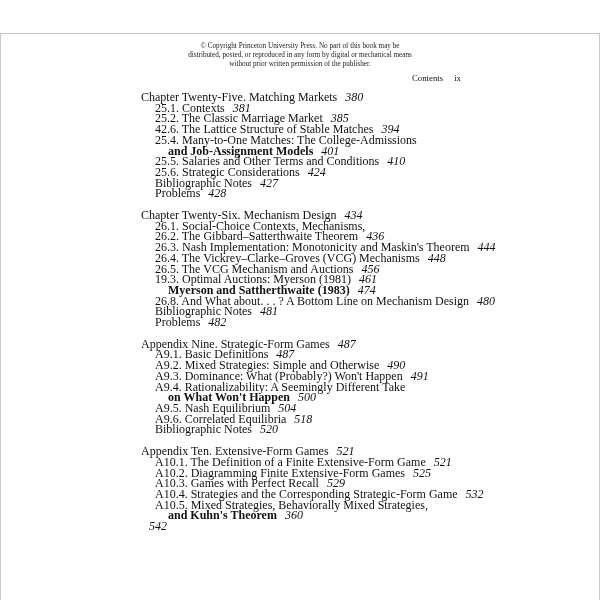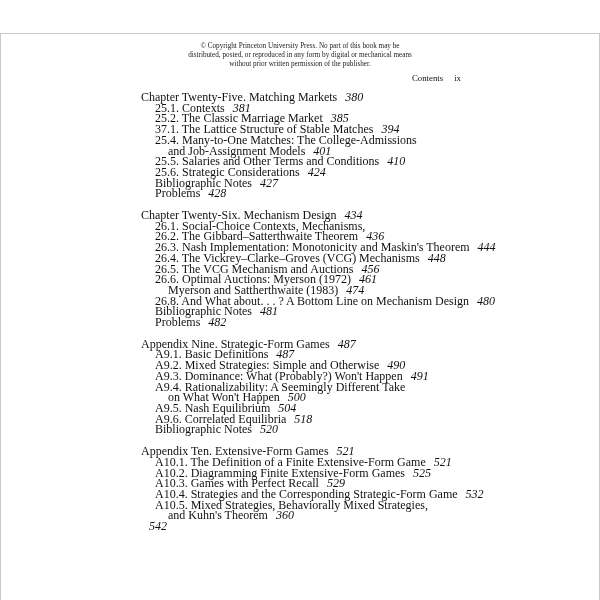--- a/index.html
+++ b/index.html
@@ -28,21 +28,21 @@
   .toc{
     position:absolute;top:58px;left:140px;width:320px;
   }
   .toc-section{margin-bottom:11px;}
   .toc-row{
     display:flex;justify-content:flex-start;align-items:baseline;
     font-size:12px;line-height:10.7px;color:#111;
   }
   .toc-row.chapter .toc-label{padding-left:0;}
   .toc-row.entry .toc-label{padding-left:14px;}
-  .toc-row.cont .toc-label{padding-left:27px;}
+  .toc-row.cont .toc-label{padding-left:27px;font-weight:bold;}
   .toc-label{white-space:nowrap;}
   .toc-page{margin-left:8px;font-style:italic;}
   .footer{
     position:absolute;bottom:16px;left:0;right:0;
     text-align:center;font-size:12px;color:#222;
   }
 </style>
 </head>
 <body>
 
@@ -63,21 +63,21 @@
         </div>
         <div class="toc-row entry">
           <span class="toc-label">25.1. Contexts</span>
           <span class="toc-page">381</span>
         </div>
         <div class="toc-row entry">
           <span class="toc-label">25.2. The Classic Marriage Market</span>
           <span class="toc-page">385</span>
         </div>
         <div class="toc-row entry">
-          <span class="toc-label">37.1. The Lattice Structure of Stable Matches</span>
+          <span class="toc-label">42.6. The Lattice Structure of Stable Matches</span>
           <span class="toc-page">394</span>
         </div>
         <div class="toc-row entry">
           <span class="toc-label">25.4. Many-to-One Matches: The College-Admissions</span>
         </div>
         <div class="toc-row entry cont">
           <span class="toc-label">and Job-Assignment Models</span>
           <span class="toc-page">401</span>
         </div>
         <div class="toc-row entry">
@@ -115,21 +115,21 @@
         </div>
         <div class="toc-row entry">
           <span class="toc-label">26.4. The Vickrey–Clarke–Groves (VCG) Mechanisms</span>
           <span class="toc-page">448</span>
         </div>
         <div class="toc-row entry">
           <span class="toc-label">26.5. The VCG Mechanism and Auctions</span>
           <span class="toc-page">456</span>
         </div>
         <div class="toc-row entry">
-          <span class="toc-label">26.6. Optimal Auctions: Myerson (1972)</span>
+          <span class="toc-label">19.3. Optimal Auctions: Myerson (1981)</span>
           <span class="toc-page">461</span>
         </div>
         <div class="toc-row entry cont">
           <span class="toc-label">Myerson and Sattherthwaite (1983)</span>
           <span class="toc-page">474</span>
         </div>
         <div class="toc-row entry">
           <span class="toc-label">26.8. And What about. . . ? A Bottom Line on Mechanism Design</span>
           <span class="toc-page">480</span>
         </div>

